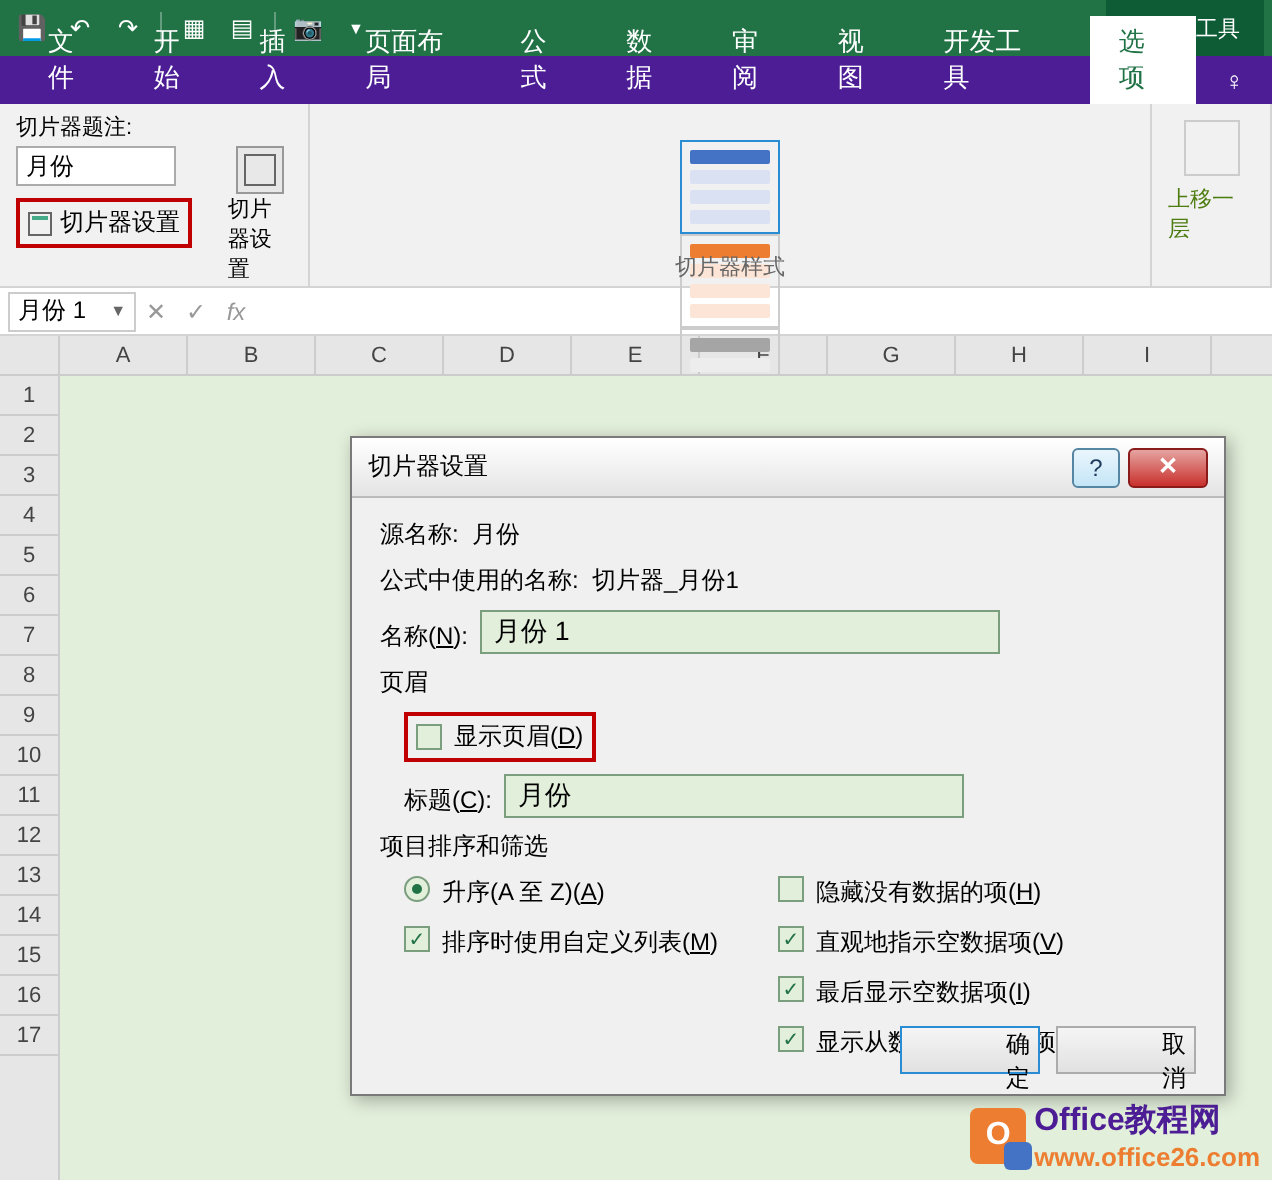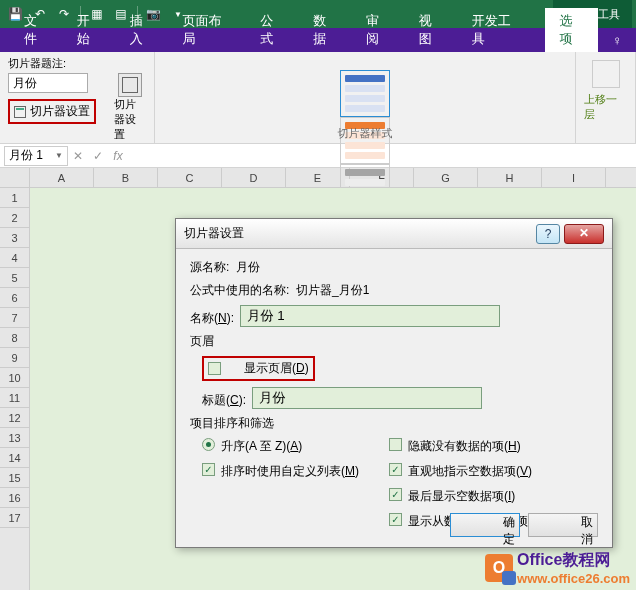--- a/index.html
+++ b/index.html
@@ -65,21 +65,21 @@
     .dlg-title { height: 30px; background: linear-gradient(#fff,#e4e4e4); border-bottom: 1px solid #bbb; display: flex; align-items: center; padding: 0 8px; font-size: 12px; }
     .dlg-spacer { flex: 1; }
     .dlg-help { width: 24px; height: 20px; background: linear-gradient(#eaf6fd,#c4e5f6); border: 1px solid #5586a3; border-radius: 3px; text-align: center; line-height: 18px; color: #1e395b; cursor: pointer; margin-right: 4px; }
     .dlg-close { width: 40px; height: 20px; background: linear-gradient(#e5a4a1,#c9302c); border: 1px solid #8b1a1a; border-radius: 3px; color: #fff; text-align: center; cursor: pointer; font-weight: bold; line-height: 16px; }
     
     .dlg-body { padding: 10px 14px; font-size: 12px; }
     .dlg-row { margin-bottom: 6px; display: flex; align-items: flex-end; }
     .dlg-input { height: 22px; border: 1px solid #7a9e7e; background: #e2efda; padding: 0 6px; flex: 1; margin-left: 6px; }
     .dlg-input.short { max-width: 260px; }
     .dlg-section { margin: 4px 0 6px; }
-    .dlg-chk-highlight { border: 2px solid #c00000; padding: 2px 4px; display: inline-flex; align-items: center; gap: 23px; }
+    .dlg-chk-highlight { border: 2px solid #c00000; padding: 2px 4px; display: inline-flex; align-items: center; gap: 6px; }
     .chk { width: 13px; height: 13px; border: 1px solid #7a9e7e; background: #e2efda; display: inline-flex; align-items: center; justify-content: center; font-size: 10px; color: #217346; }
     .chk.checked::after { content: '✓'; }
     .radio { width: 13px; height: 13px; border: 1px solid #7a9e7e; border-radius: 50%; background: #e2efda; display: inline-flex; align-items: center; justify-content: center; }
     .radio.checked::after { content: ''; width: 5px; height: 5px; background: #217346; border-radius: 50%; }
     .sort-section { display: flex; gap: 30px; margin-top: 4px; }
     .sort-col { display: flex; flex-direction: column; gap: 8px; }
     .opt-row { display: flex; gap: 6px; }
     .dlg-buttons { position: absolute; bottom: 10px; right: 14px; display: flex; gap: 8px; }
     .dlg-btn { width: 70px; height: 24px; border: 1px solid #acacac; background: linear-gradient(#f5f5f5,#e1e1e1); cursor: pointer; font-size: 12px; padding-left: 48px; }
     .dlg-btn.primary { border: 1px solid #2a8dd4; }

